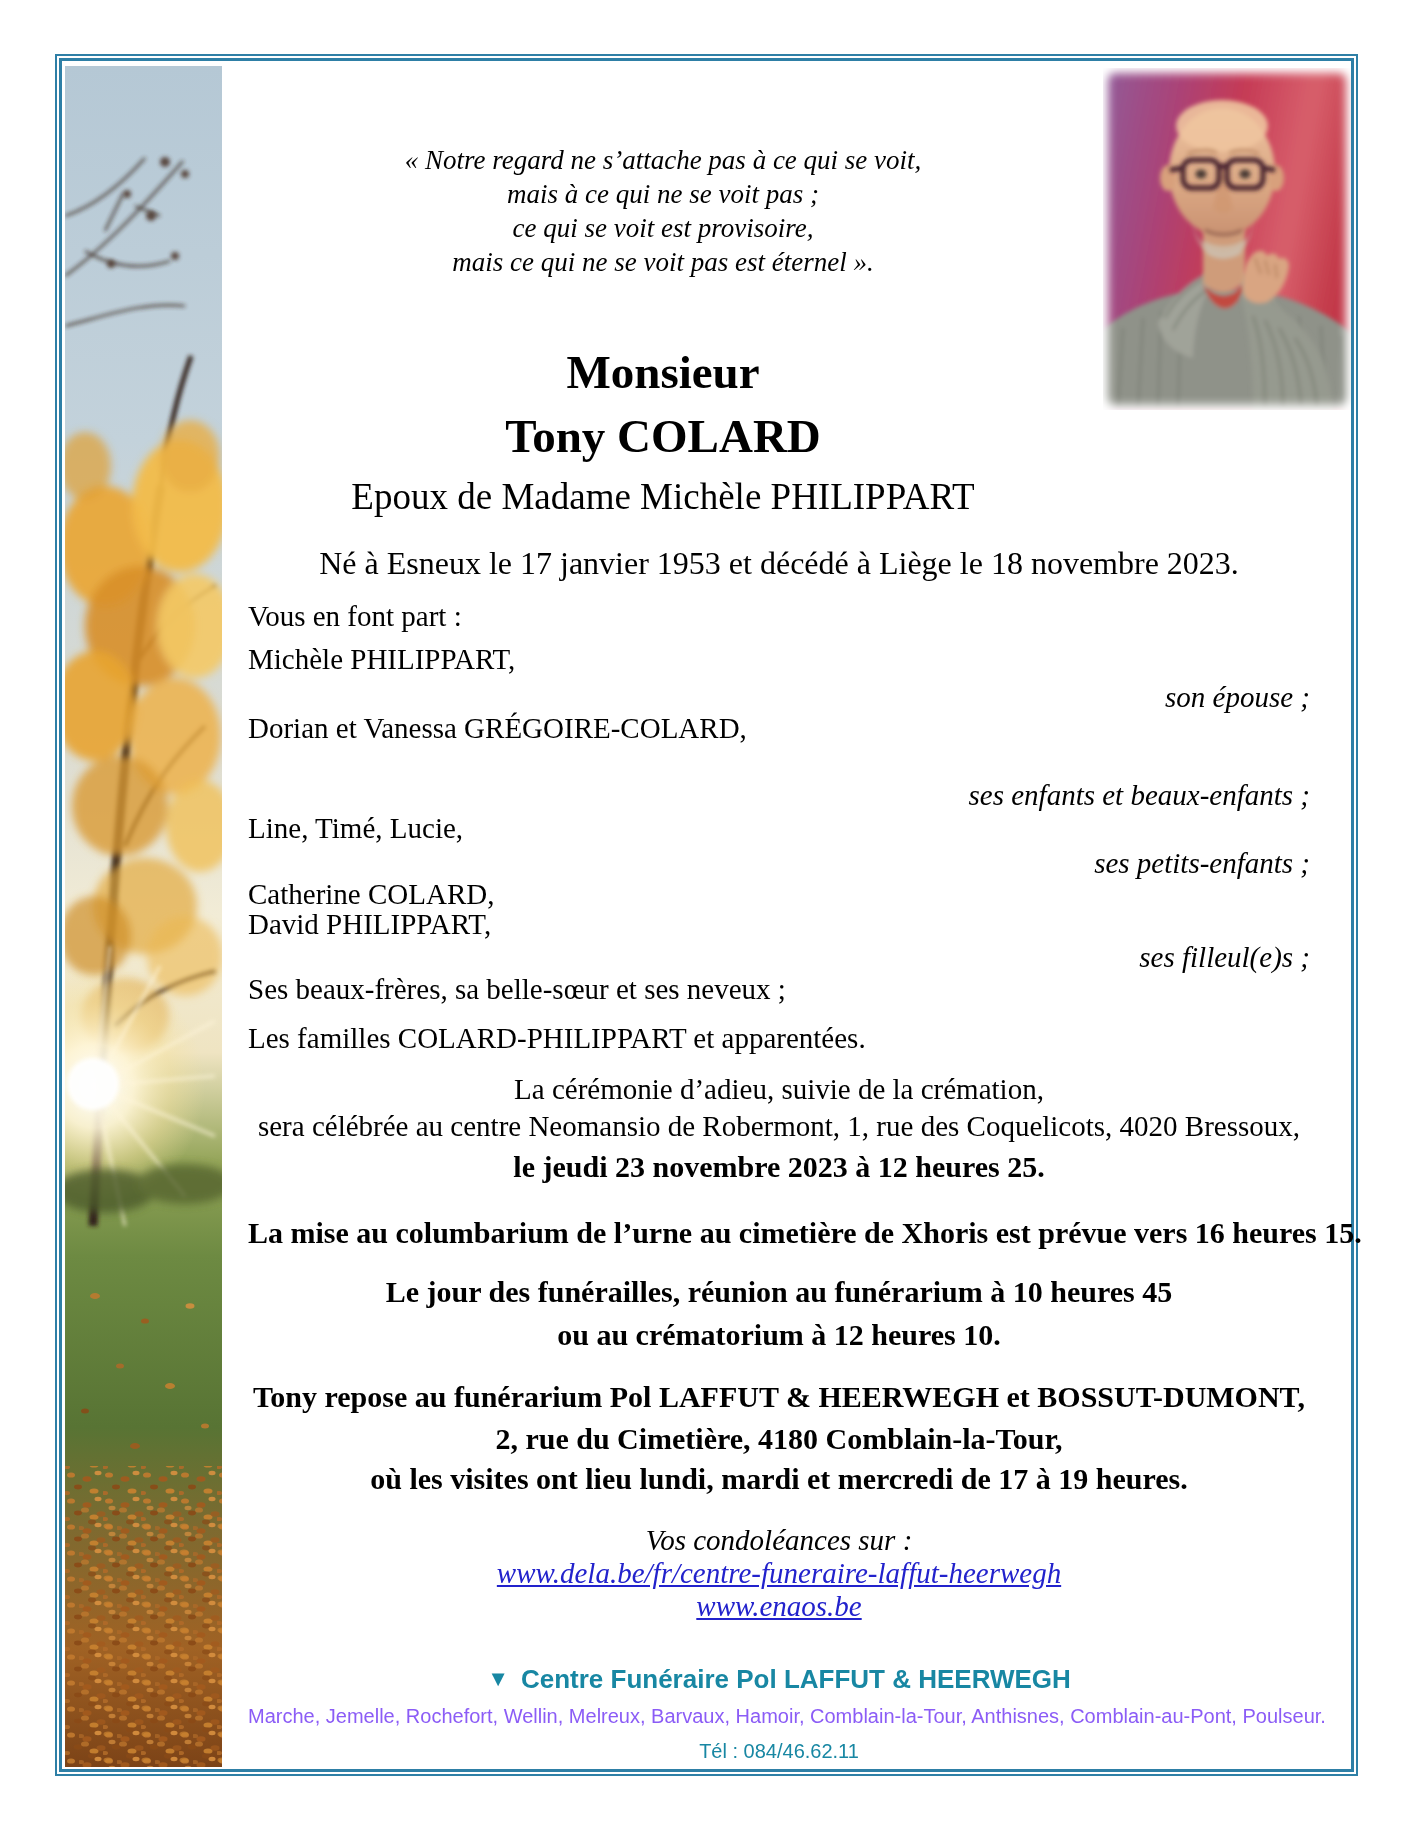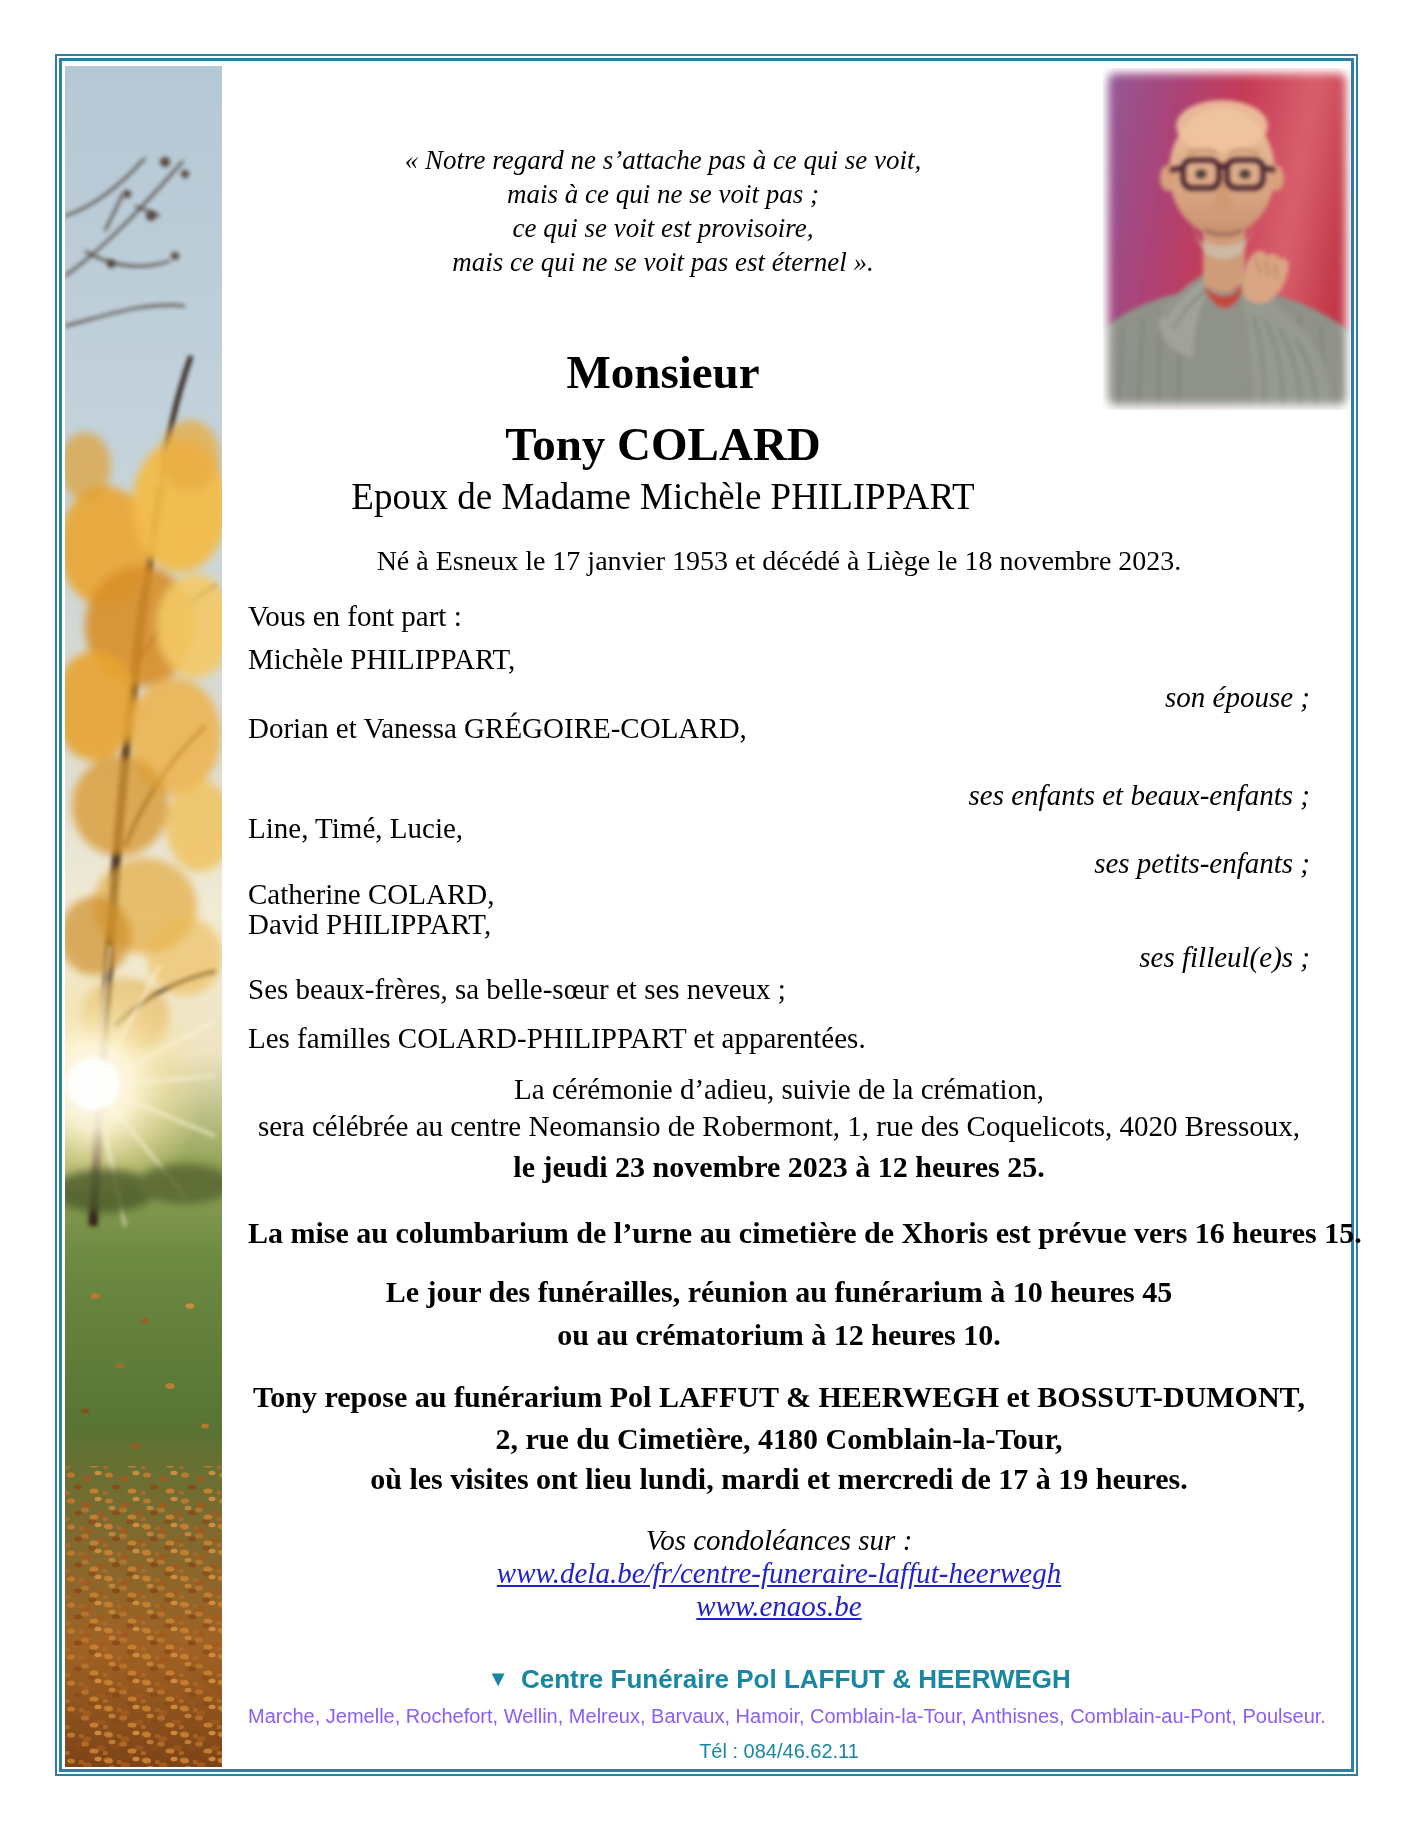--- a/index.html
+++ b/index.html
@@ -18,23 +18,23 @@
   }
   
   .photo-strip{position:absolute;left:65px;top:66px;width:157px;height:1701px;}
   .portrait{position:absolute;left:1103px;top:68px;width:248px;height:342px;}
   
   .content{position:absolute;left:248px;top:0;width:1062px;height:1461px;font-size:29px;}
   .abs{position:absolute;}
   .topblock{left:0;width:830px;text-align:center;}
   .quote{top:143px;font-style:italic;font-size:27px;line-height:34px;}
   .title1{top:346px;font-size:47px;font-weight:bold;line-height:52px;}
-  .title2{top:410px;font-size:47px;font-weight:bold;line-height:52px;margin-top:8px;}
+  .title2{top:410px;font-size:47px;font-weight:bold;line-height:52px;}
   .spouse{top:475px;font-size:37px;}
-  .dates{top:545px;left:0;width:100%;text-align:center;font-size:28px;}
+  .dates{top:545px;left:0;width:100%;text-align:center;font-size:32px;}
   .lname{left:0;font-size:29px;white-space:nowrap;}
   .role{right:0;font-style:italic;font-size:29px;white-space:nowrap;}
   .cline{left:0;width:100%;text-align:center;font-size:29px;white-space:nowrap;}
   .bline{left:0;width:100%;text-align:center;font-size:30px;font-weight:bold;white-space:nowrap;}
   .iline{left:0;width:100%;text-align:center;font-size:29px;font-style:italic;white-space:nowrap;}
   .linkline{left:0;width:100%;text-align:center;font-size:29px;font-style:italic;white-space:nowrap;}
   .linkline a{color:#2222cc;text-decoration:underline;}
   .footer-title{left:0;width:100%;text-align:center;font-family:"Liberation Sans",sans-serif;
     font-size:26px;font-weight:bold;color:#1887a3;white-space:nowrap;}
   .footer-title .tri{font-size:22px;vertical-align:2px;margin-right:12px;}

